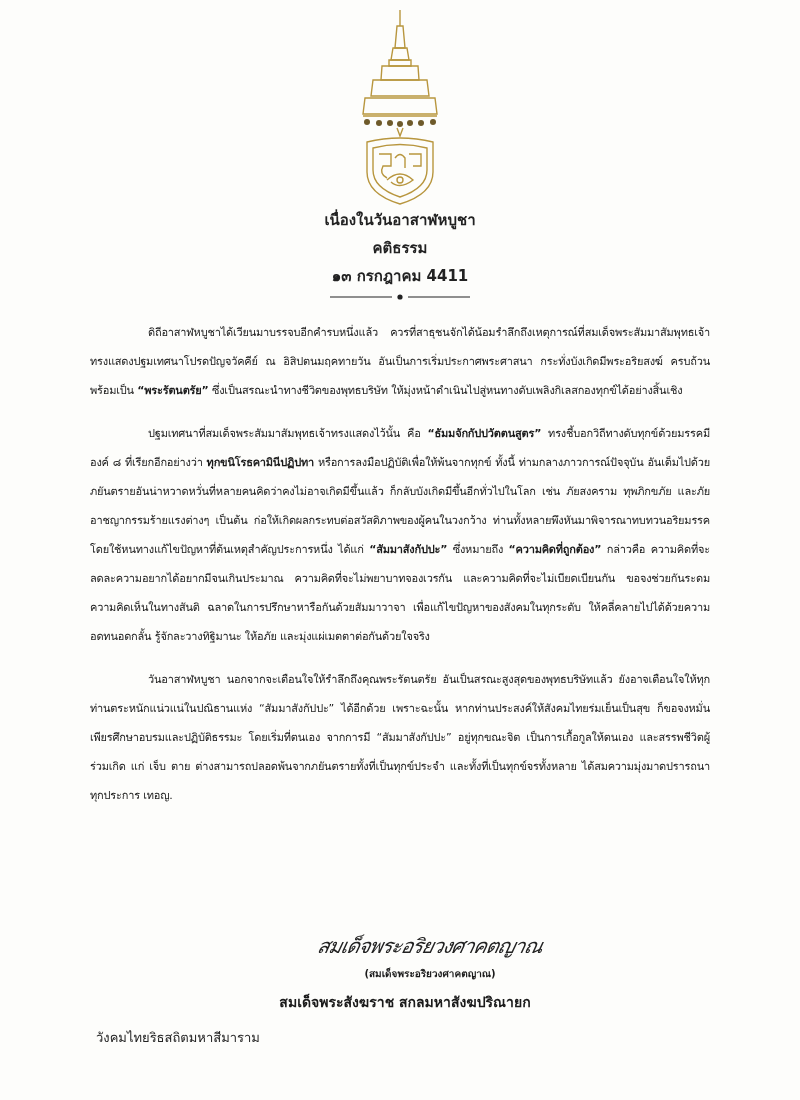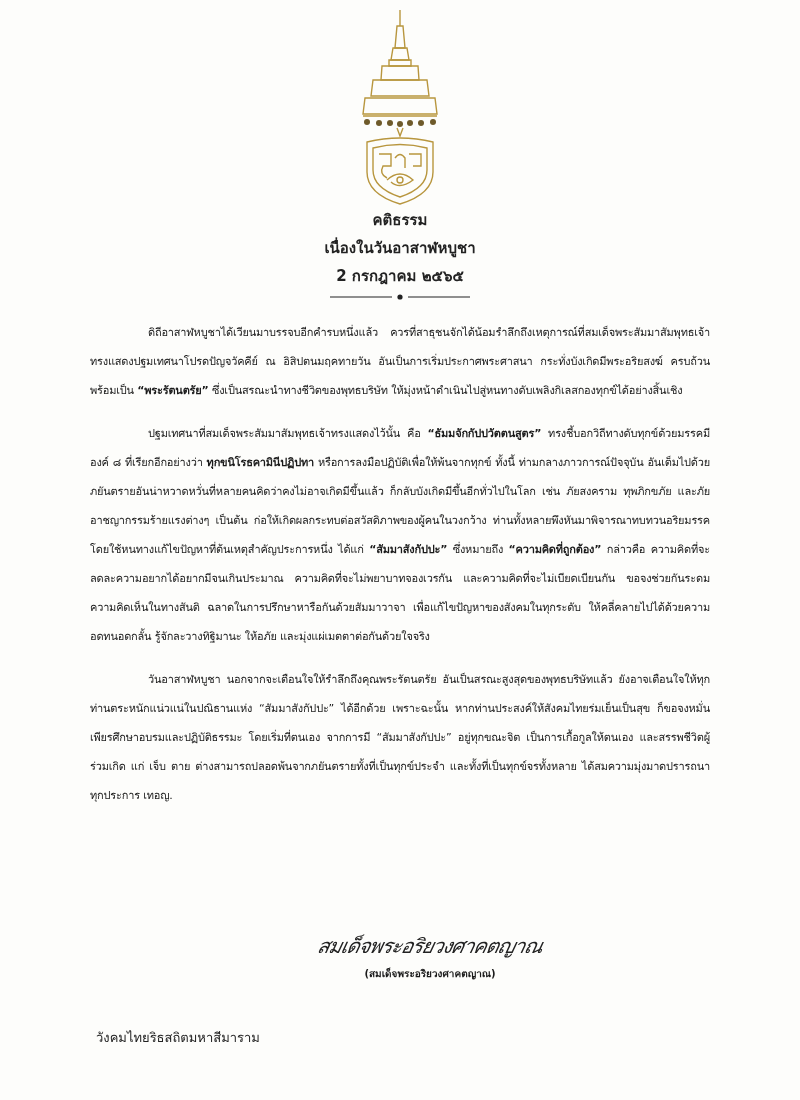--- a/index.html
+++ b/index.html
@@ -73,35 +73,36 @@
     <path d="M18 140 Q45 133 72 140 L72 162 Q72 180 45 189 Q18 180 18 162 Z"></path>
     <path d="M24 146 L36 146 L36 158 L28 158 Q24 166 32 170"></path>
     <path d="M54 146 L66 146 L66 158 L58 158"></path>
     <path d="M40 150 Q45 143 50 150 L50 160"></path>
     <path d="M32 172 Q45 160 58 172 Q45 182 36 174"></path>
     <circle cx="45" cy="172" r="3"></circle>
   </svg>
 </div>
 
 <div class="header">
+  <div class="line">เนื่องในวันอาสาฬหบูชา</div>
   <div class="line">คติธรรม</div>
-  <div class="line">เนื่องในวันอาสาฬหบูชา</div>
-  <div class="line">2 กรกฎาคม ๒๕๖๕</div>
+  <div class="line">๑๓ กรกฎาคม 4411</div>
 </div>
 
 <svg class="ornament" viewBox="0 0 140 6">
   <line x1="0" y1="3" x2="62" y2="3" stroke="#222" stroke-width="1.2"></line>
   <circle cx="70" cy="3" r="2.6" fill="#222"></circle>
   <line x1="78" y1="3" x2="140" y2="3" stroke="#222" stroke-width="1.2"></line>
 </svg>
 
 <div class="body-text">
   <p><span>ดิถีอาสาฬหบูชาได้เวียนมาบรรจบอีกคำรบหนึ่งแล้ว ควรที่สาธุชนจักได้น้อมรำลึกถึงเหตุการณ์ที่สมเด็จพระสัมมาสัมพุทธเจ้า ทรงแสดงปฐมเทศนาโปรดปัญจวัคคีย์ ณ อิสิปตนมฤคทายวัน อันเป็นการเริ่มประกาศพระศาสนา กระทั่งบังเกิดมีพระอริยสงฆ์ ครบถ้วนพร้อมเป็น </span><b>“พระรัตนตรัย”</b><span> ซึ่งเป็นสรณะนำทางชีวิตของพุทธบริษัท ให้มุ่งหน้าดำเนินไปสู่หนทางดับเพลิงกิเลสกองทุกข์ได้อย่างสิ้นเชิง</span></p>
   <p><span>ปฐมเทศนาที่สมเด็จพระสัมมาสัมพุทธเจ้าทรงแสดงไว้นั้น คือ </span><b>“ธัมมจักกัปปวัตตนสูตร”</b><span> ทรงชี้บอกวิถีทางดับทุกข์ด้วยมรรคมีองค์ ๘ ที่เรียกอีกอย่างว่า </span><b>ทุกขนิโรธคามินีปฏิปทา</b><span> หรือการลงมือปฏิบัติเพื่อให้พ้นจากทุกข์ ทั้งนี้ ท่ามกลางภาวการณ์ปัจจุบัน อันเต็มไปด้วยภยันตรายอันน่าหวาดหวั่นที่หลายคนคิดว่าคงไม่อาจเกิดมีขึ้นแล้ว ก็กลับบังเกิดมีขึ้นอีกทั่วไปในโลก เช่น ภัยสงคราม ทุพภิกขภัย และภัยอาชญากรรมร้ายแรงต่างๆ เป็นต้น ก่อให้เกิดผลกระทบต่อสวัสดิภาพของผู้คนในวงกว้าง ท่านทั้งหลายพึงหันมาพิจารณาทบทวนอริยมรรค โดยใช้หนทางแก้ไขปัญหาที่ต้นเหตุสำคัญประการหนึ่ง ได้แก่ </span><b>“สัมมาสังกัปปะ”</b><span> ซึ่งหมายถึง </span><b>“ความคิดที่ถูกต้อง”</b><span> กล่าวคือ ความคิดที่จะลดละความอยากได้อยากมีจนเกินประมาณ ความคิดที่จะไม่พยาบาทจองเวรกัน และความคิดที่จะไม่เบียดเบียนกัน ขอจงช่วยกันระดมความคิดเห็นในทางสันติ ฉลาดในการปรึกษาหารือกันด้วยสัมมาวาจา เพื่อแก้ไขปัญหาของสังคมในทุกระดับ ให้คลี่คลายไปได้ด้วยความอดทนอดกลั้น รู้จักละวางทิฐิมานะ ให้อภัย และมุ่งแผ่เมตตาต่อกันด้วยใจจริง</span></p>
   <p>วันอาสาฬหบูชา นอกจากจะเตือนใจให้รำลึกถึงคุณพระรัตนตรัย อันเป็นสรณะสูงสุดของพุทธบริษัทแล้ว ยังอาจเตือนใจให้ทุกท่านตระหนักแน่วแน่ในปณิธานแห่ง “สัมมาสังกัปปะ” ได้อีกด้วย เพราะฉะนั้น หากท่านประสงค์ให้สังคมไทยร่มเย็นเป็นสุข ก็ขอจงหมั่นเพียรศึกษาอบรมและปฏิบัติธรรมะ โดยเริ่มที่ตนเอง จากการมี “สัมมาสังกัปปะ” อยู่ทุกขณะจิต เป็นการเกื้อกูลให้ตนเอง และสรรพชีวิตผู้ร่วมเกิด แก่ เจ็บ ตาย ต่างสามารถปลอดพ้นจากภยันตรายทั้งที่เป็นทุกข์ประจำ และทั้งที่เป็นทุกข์จรทั้งหลาย ได้สมความมุ่งมาดปรารถนาทุกประการ เทอญ.</p>
 </div>
 
 <div class="signature">
   <div class="sig-script">สมเด็จพระอริยวงศาคตญาณ</div>
   <div class="sig-name">(สมเด็จพระอริยวงศาคตญาณ)</div>
+  <div class="sig-title">สมเด็จพระสังฆราช สกลมหาสังฆปริณายก</div>
 </div>
 
 <div class="footer">วังคมไทยริธสถิตมหาสีมาราม</div>
 
 </body></html>

